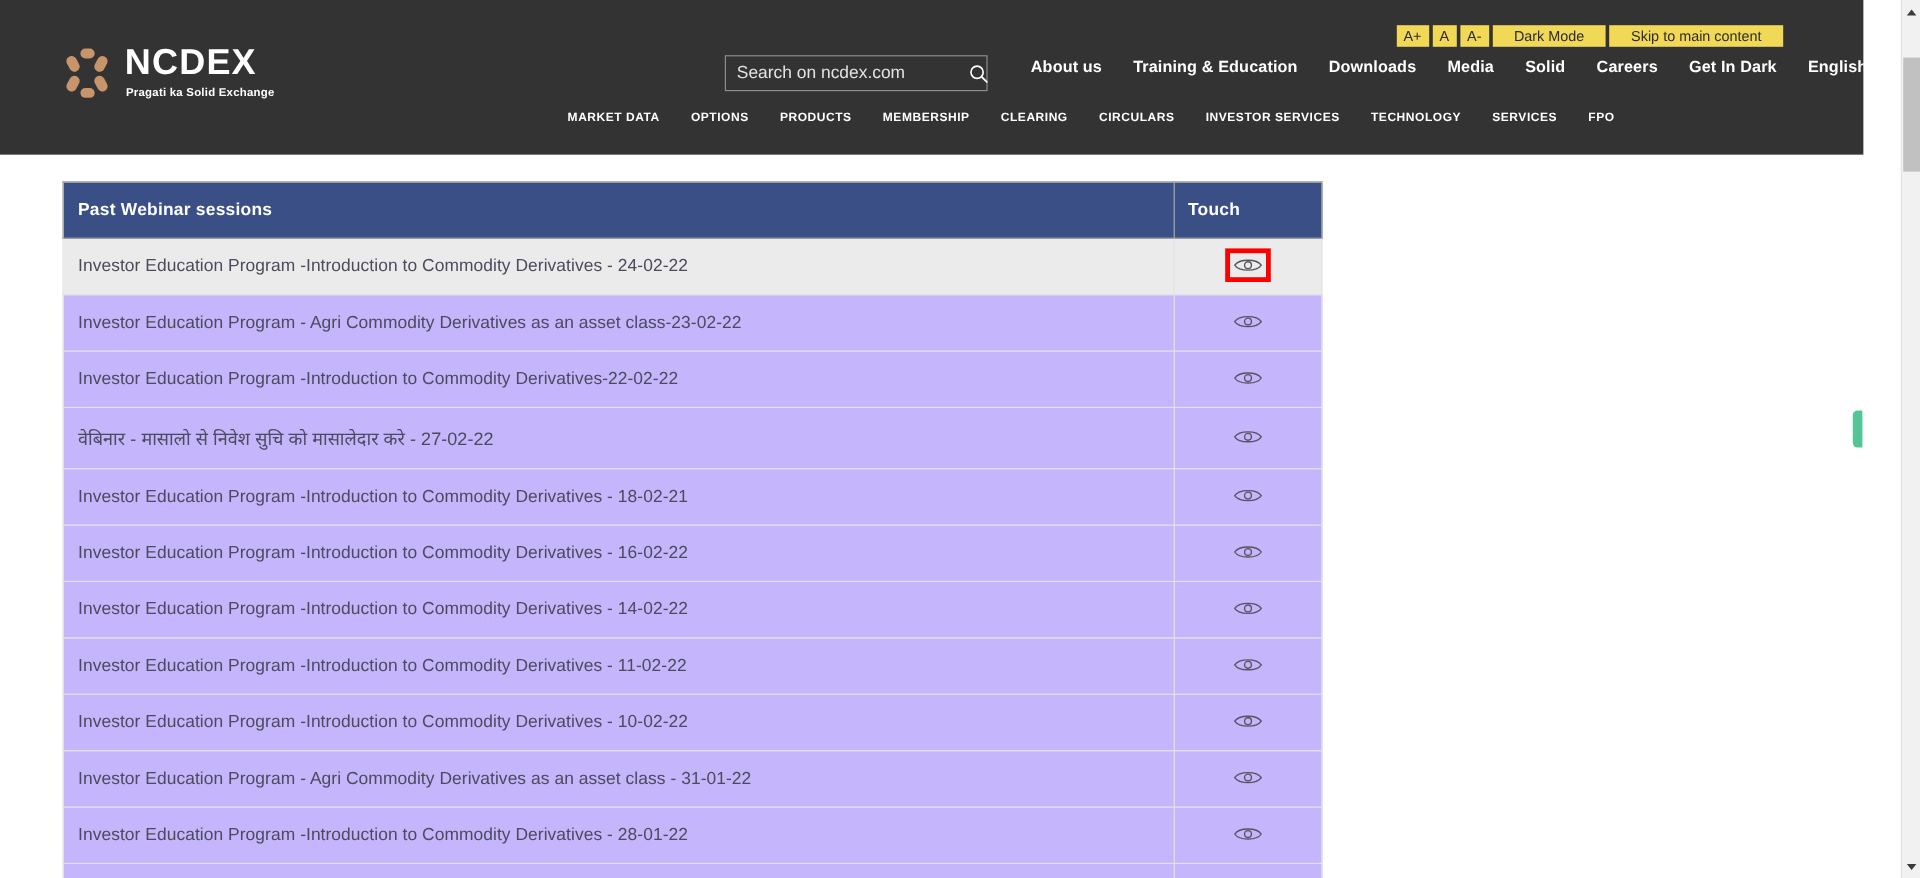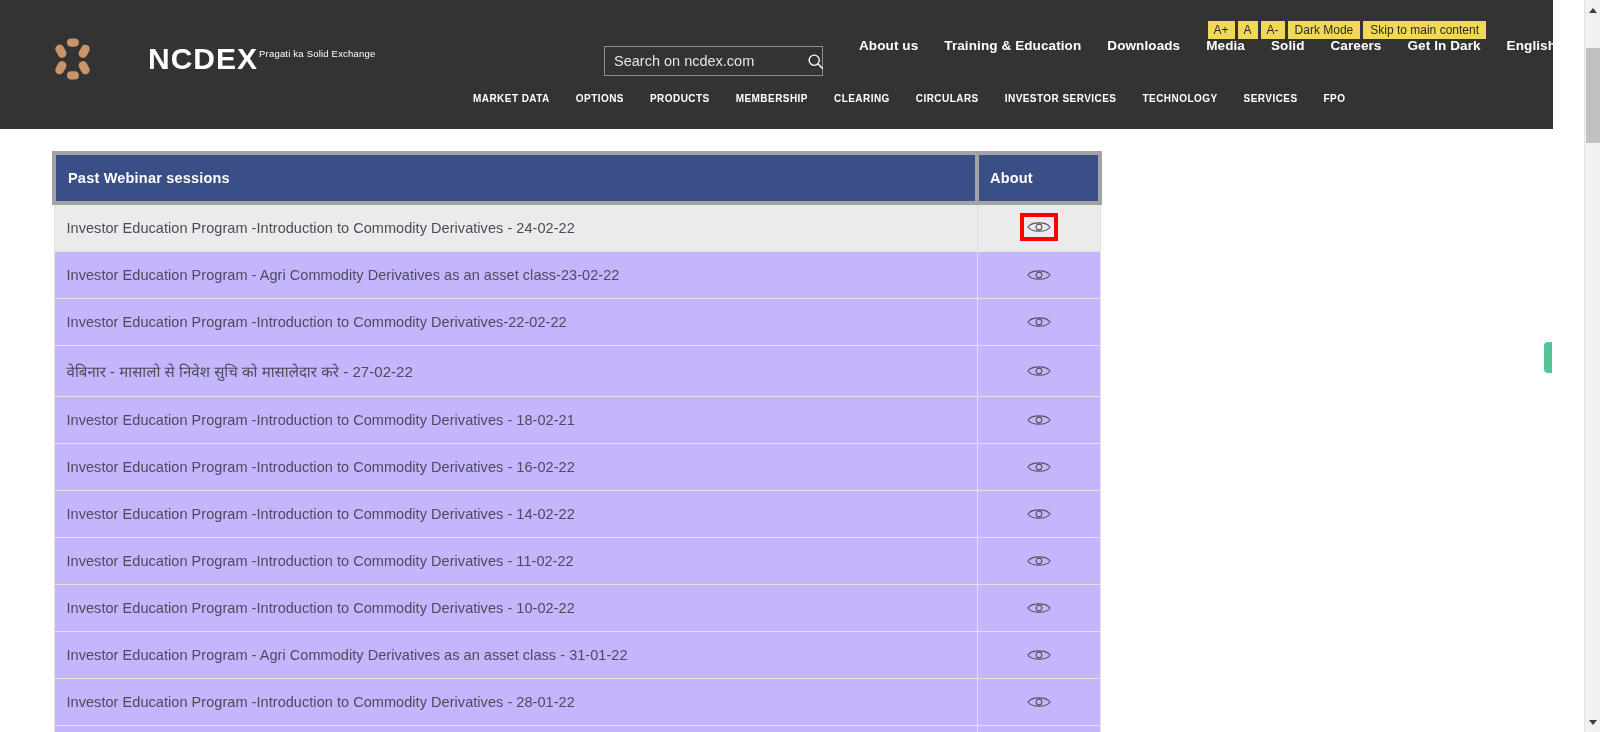--- a/index.html
+++ b/index.html
@@ -32,52 +32,52 @@
     background: #333333;
   }
   .logo-wrap {
     position: absolute;
     left: 52px; top: 38px;
     display: flex;
     align-items: center;
     gap: 11px;
   }
   .logo-mark { width: 41px; height: 42px; display: block; }
-  .logo-text { display: flex; flex-direction: row; margin-left: 44px; }
+  .logo-text { display: flex; flex-direction: column; }
   .logo-title {
     color: #ffffff;
     font-size: 30px;
     font-weight: bold;
     letter-spacing: 1.0px;
     line-height: 30px;
   }
   .logo-tagline {
     color: #ffffff;
     font-size: 9.5px;
-    font-weight: normal;
+    font-weight: bold;
     letter-spacing: 0.2px;
     margin-top: 4px;
     margin-left: 1px;
   }
 
   
   .access-bar {
     position: absolute;
     right: 67px; top: 21px;
     display: flex;
     gap: 3px;
     align-items: stretch;
   }
   .access-btn {
     background: #f2d857;
     color: #2b2b2b;
     font-size: 12px;
     line-height: 18px;
     height: 18px;
-    padding: 0 7px;
+    padding: 0 18px;
     white-space: nowrap;
     display: inline-block;
     border: none;
     cursor: pointer;
     font-family: "Liberation Sans", sans-serif;
   }
   .access-btn.narrow { padding: 0 6px; }
 
   
   .search-box {
@@ -103,21 +103,21 @@
   .search-icon-btn {
     width: 30px; height: 28px;
     display: flex; align-items: center; justify-content: center;
     background: transparent; border: none; cursor: pointer;
     padding: 0;
   }
 
   
   .top-links {
     position: absolute;
-    left: 846px; top: 38px;
+    left: 846px; top: 48px;
     display: flex;
     align-items: center;
     gap: 0px;
   }
   .top-link {
     color: #ffffff;
     font-size: 13.5px;
     font-weight: bold;
     text-decoration: none;
     padding: 0 13px;
@@ -158,21 +158,21 @@
     border-collapse: collapse;
     table-layout: fixed;
   }
   .webinar-table th {
     background: #3b4f87;
     color: #ffffff;
     font-size: 14.5px;
     font-weight: bold;
     text-align: left;
     padding: 15px 0 15px 12px;
-    border: 4px solid #a3a3a3;
+    border: 1px solid #a3a3a3;
     letter-spacing: 0.2px;
   }
   .webinar-table th.col-video { width: 123px; padding-left: 11px; border-left: 1px solid #5b6c9d; }
   .webinar-table td {
     font-size: 14.5px;
     color: #4b4b5c;
     padding: 15px 0 15px 12px;
     border: 1px solid #e2e2e2;
     background: #c4b5fd;
     height: 45px;
@@ -310,21 +310,21 @@
         <a class="nav-item">SERVICES</a>
         <a class="nav-item">FPO</a>
       </div>
     </div>
 
     <div class="content">
       <table class="webinar-table">
         <thead>
           <tr>
             <th>Past Webinar sessions</th>
-            <th class="col-video">About</th>
+            <th class="col-video">Touch</th>
           </tr>
         </thead>
         <tbody>
           <tr class="highlight">
             <td>Investor Education Program -Introduction to Commodity Derivatives - 24-02-22</td>
             <td class="video-cell">
               <span class="eye-wrap marked">
                 <svg width="24" height="14" viewBox="0 0 26 15">
                   <path d="M1 7.5 C5 1.5 21 1.5 25 7.5 C21 13.5 5 13.5 1 7.5 Z" fill="none" stroke="#55555f" stroke-width="1.2"></path>
                   <circle cx="13" cy="7.5" r="3.1" fill="none" stroke="#55555f" stroke-width="1.2"></circle>

